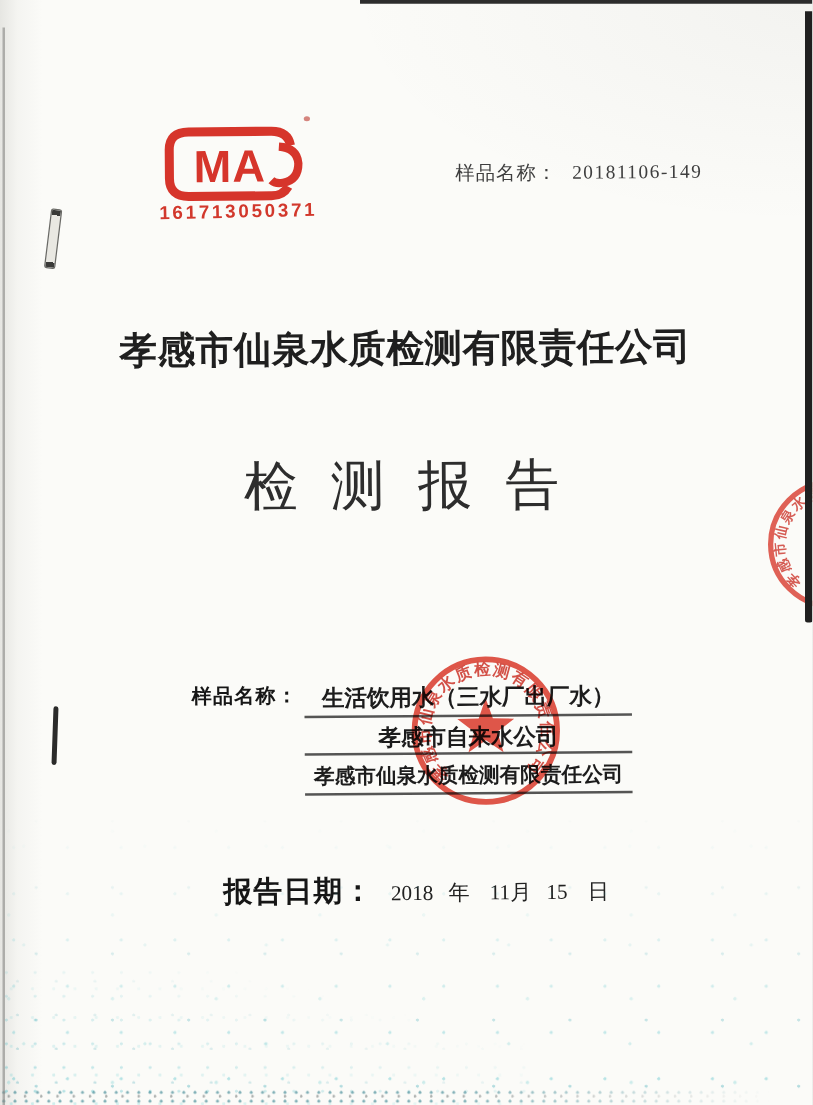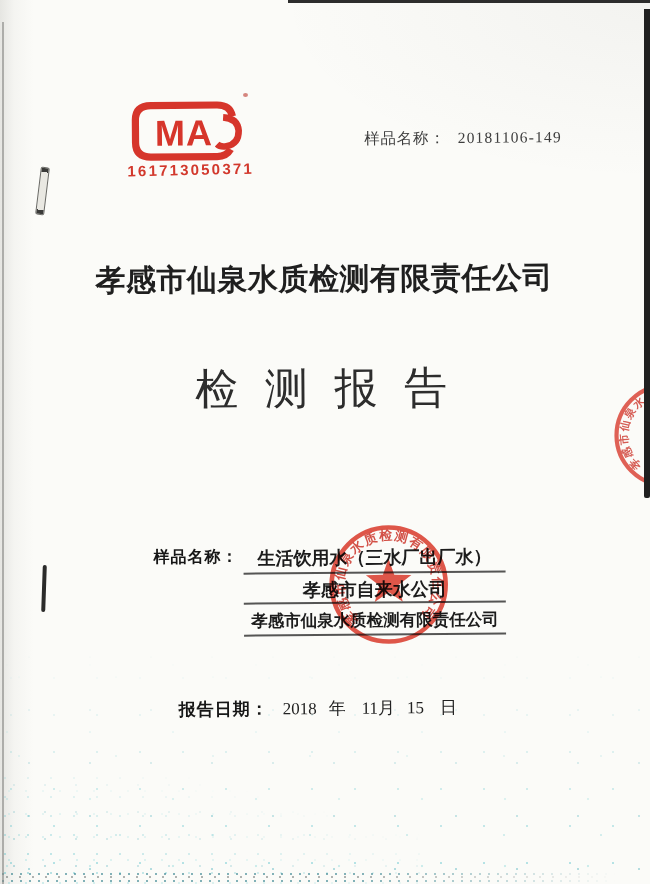--- a/index.html
+++ b/index.html
@@ -42,21 +42,21 @@
   
   .f-label{position:absolute;left:152px;font-size:16px;font-weight:bold;color:#161616;letter-spacing:1px;}
   .f-value{position:absolute;left:242px;width:262px;text-align:center;font-weight:bold;color:#1c1c1c;font-size:18px;}
   .f-line{position:absolute;left:242px;width:262px;height:1.7px;background:rgba(55,55,55,0.85);}
   #fl1{top:546px}#fv1{top:546px}#ul1{top:572px}
   #fl2{top:578px}#fv2{top:578px}#ul2{top:602px}
   #fl3{top:609px}#fv3{top:610px;font-size:16.5px}#ul3{top:634px}
 
   
   .date-row{position:absolute;left:176px;top:697px;display:flex;align-items:baseline;}
-  .date-label{font-size:17px;font-weight:bold;color:#161616;letter-spacing:1px;margin-right:14px;}
+  .date-label{font-size:23px;font-weight:bold;color:#161616;letter-spacing:1px;margin-right:14px;}
   .date-row .tok{font-family:Liberation Serif, serif;font-size:17px;color:#222;}
   .mr12{margin-right:12px}.mr16{margin-right:16px}.mr18{}
 
   
   .seal-main{position:absolute;left:321px;top:519px;width:132px;height:132px;opacity:0.86;mix-blend-mode:multiply;}
   .seal-edge{position:absolute;left:606px;top:378px;width:120px;height:120px;opacity:0.8;mix-blend-mode:multiply;}
 
   
   .top-line{position:absolute;left:288px;top:0;width:362px;height:2.6px;background:#161616;opacity:0.9;}
   .right-strip{position:absolute;left:644px;top:9px;width:6px;height:489px;background:#202020;border-radius:0 0 2px 2px;}

